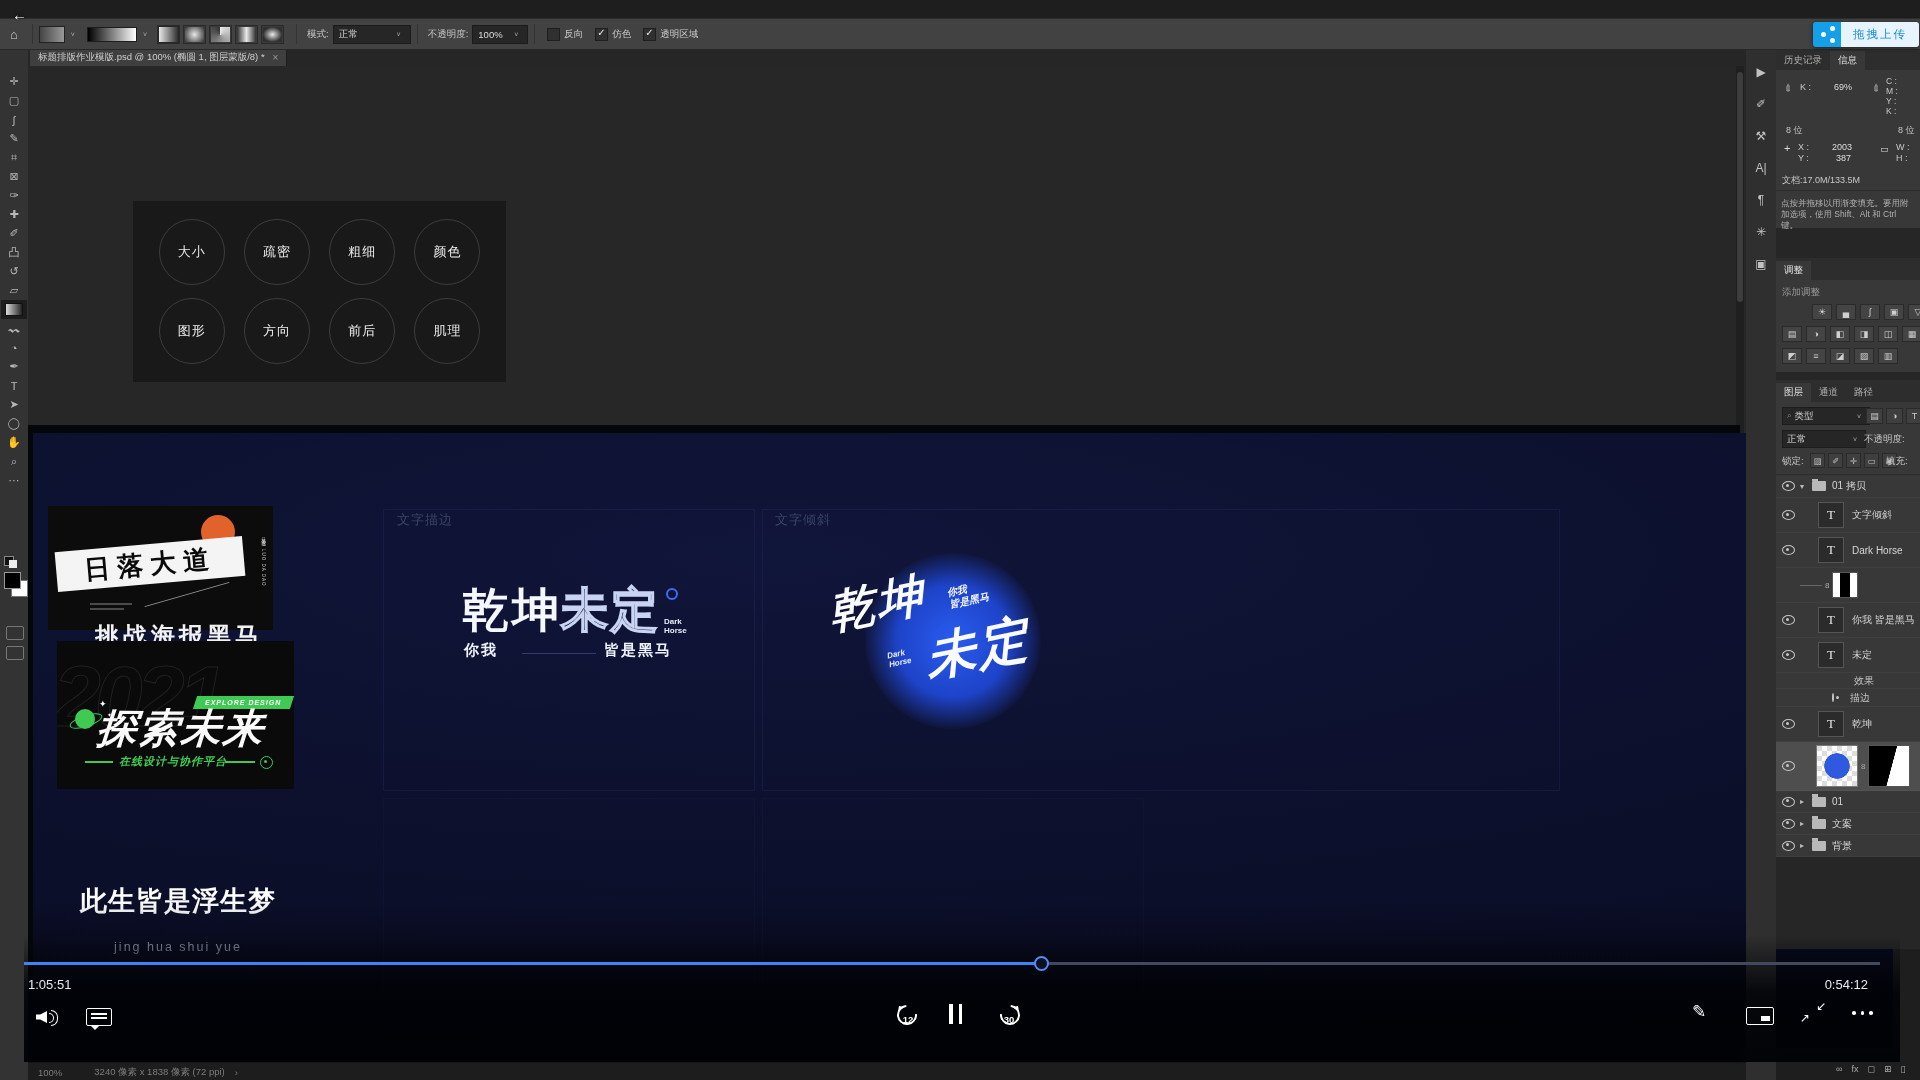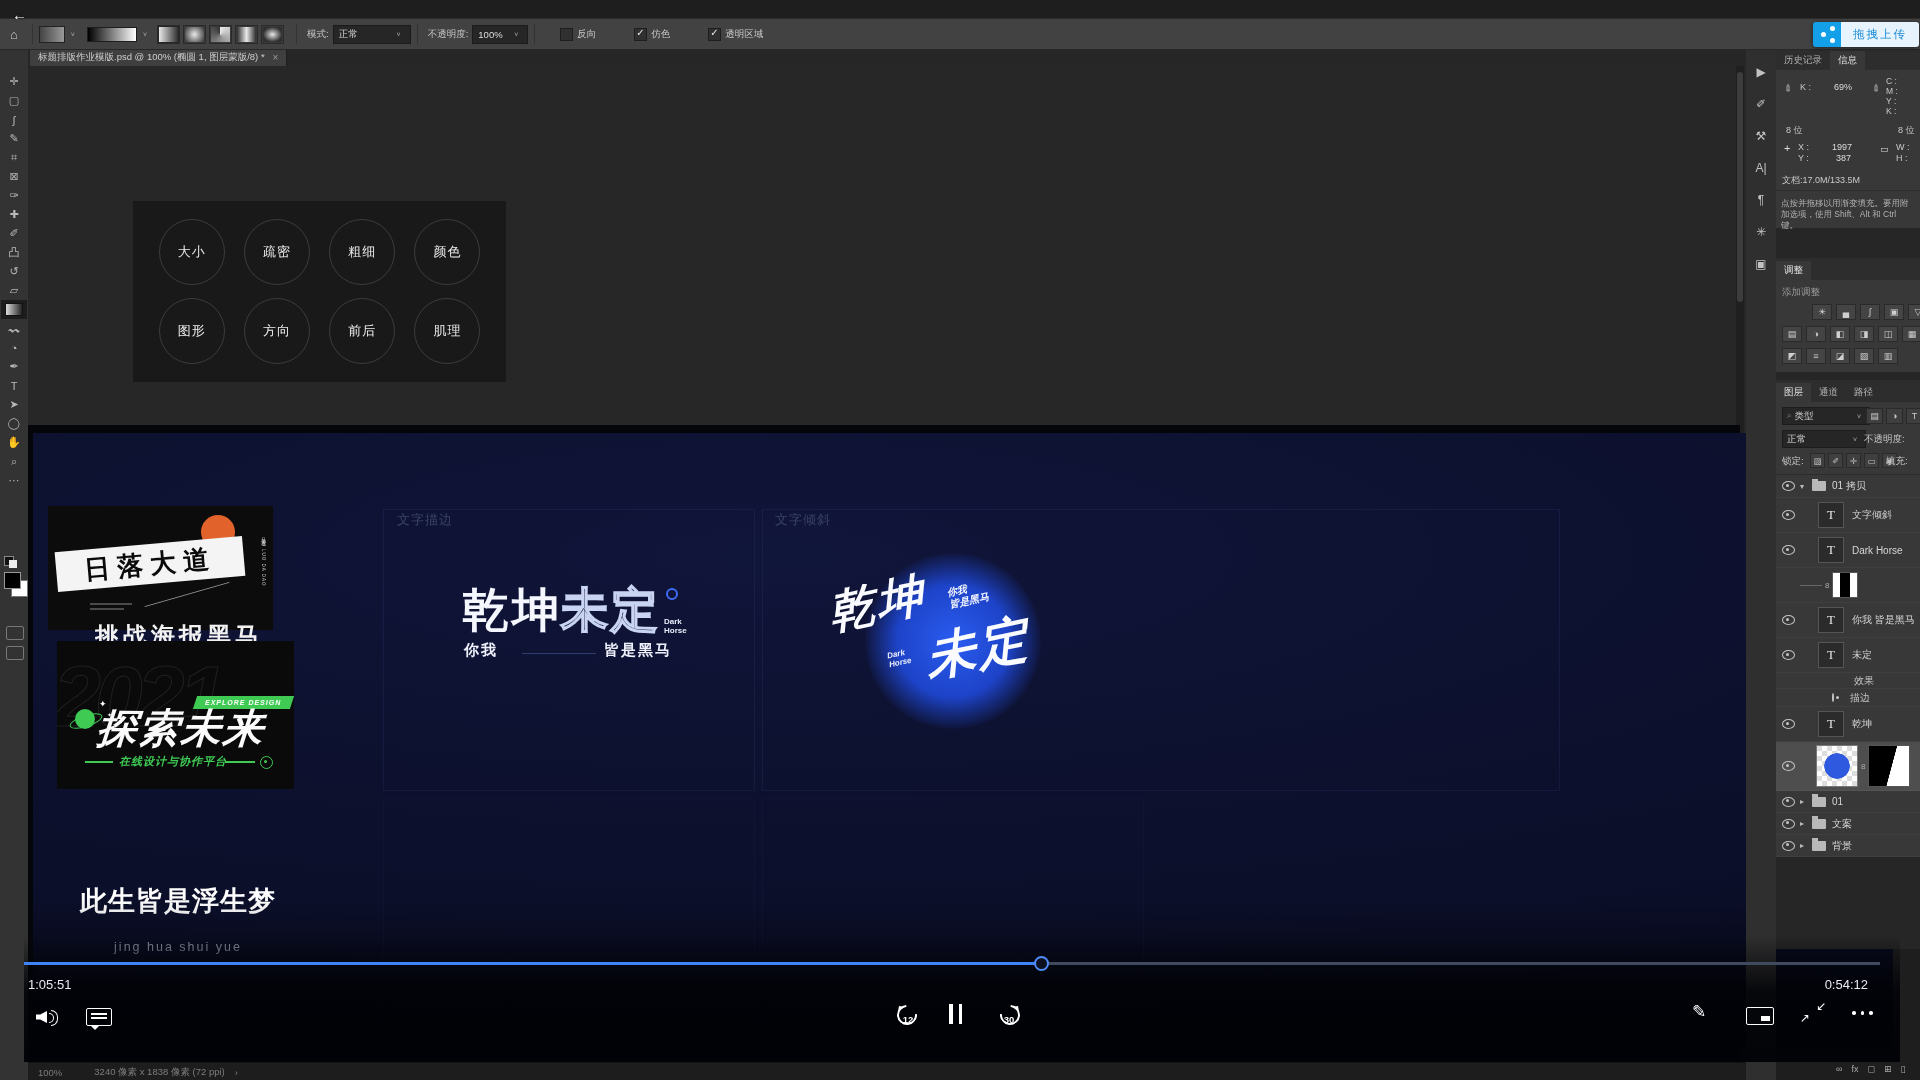--- a/index.html
+++ b/index.html
@@ -24,21 +24,21 @@
   .gt{width:19px;height:15px;border:1px solid #2a2a2a;padding:1px;background:#3a3a3a}
   .gt.sel{background:#262626}
   .gt i{display:block;width:100%;height:100%}
   .gt-linear i{background:linear-gradient(90deg,#e8e8e8,#303030)}
   .gt-radial i{background:radial-gradient(circle,#e8e8e8,#303030)}
   .gt-angle i{background:conic-gradient(#e8e8e8,#303030)}
   .gt-reflect i{background:linear-gradient(90deg,#303030,#e8e8e8,#303030)}
   .gt-diamond i{background:radial-gradient(closest-side,#e8e8e8,#303030)}
   .ob-label{color:#c8c8c8;margin:0 4px}
   .ob-select{background:#262626;border:1px solid #1b1b1b;height:17px;display:flex;align-items:center;padding:0 5px;color:#ddd}
-  .cbx{display:flex;align-items:center;margin:0 19px}
+  .cbx{display:flex;align-items:center;margin:0 6px}
   .cbx .box{width:11px;height:11px;border:1px solid #1e1e1e;background:#303030;margin-right:4px;position:relative}
   .cbx.checked .box::after{content:"✓";position:absolute;left:1px;top:-2px;color:#e8e8e8;font-size:10px}
   
   .uploadbtn{position:absolute;left:1813px;top:22px;height:25px;display:flex;z-index:60;border-radius:3px;overflow:hidden;box-shadow:0 1px 4px rgba(0,0,0,.5)}
   .uploadbtn .ic{width:28px;background:#14a0e8;position:relative}
   .uploadbtn .dot{position:absolute;left:8px;top:10px;width:5px;height:5px;background:#fff;border-radius:50%;
     box-shadow:9px -6px 0 #fff,9px 6px 0 #fff}
   .uploadbtn .lbl{background:#e8f4fd;color:#1a8ad6;font-size:11.5px;display:flex;align-items:center;padding:0 12px;letter-spacing:2px}
   
   .tabbar{position:absolute;left:28px;top:48px;width:1892px;height:18px;background:#262626;z-index:4}
@@ -666,21 +666,21 @@
       <div class="cmyk">
           <div>C :</div>
           <div>M :</div>
           <div>Y :</div>
           <div>K :</div>
         </div>
       <span class="ilabel" style="left:10px;top:54px">8 位</span>
       <span class="ilabel" style="left:122px;top:54px">8 位</span>
       <span class="ival" style="left:8px;top:72px;font-size:11px">+</span>
       <span class="ilabel" style="left:22px;top:72px">X :</span>
-      <span class="ival" style="left:56px;top:72px">1997</span>
+      <span class="ival" style="left:56px;top:72px">2003</span>
       <span class="ilabel" style="left:22px;top:83px">Y :</span>
       <span class="ival" style="left:60px;top:83px">387</span>
       <span class="ival" style="left:104px;top:74px">▭</span>
       <span class="ilabel" style="left:120px;top:72px">W :</span>
       <span class="ilabel" style="left:120px;top:83px">H :</span>
       <span class="ilabel" style="left:6px;top:104px">文档:17.0M/133.5M</span>
       <div class="idivider" style="top:120px"></div>
       <div class="itip">点按并拖移以用渐变填充。要用附加选项，使用 Shift、Alt 和 Ctrl 键。</div>
     </div>
     <div class="gapbar"></div>

